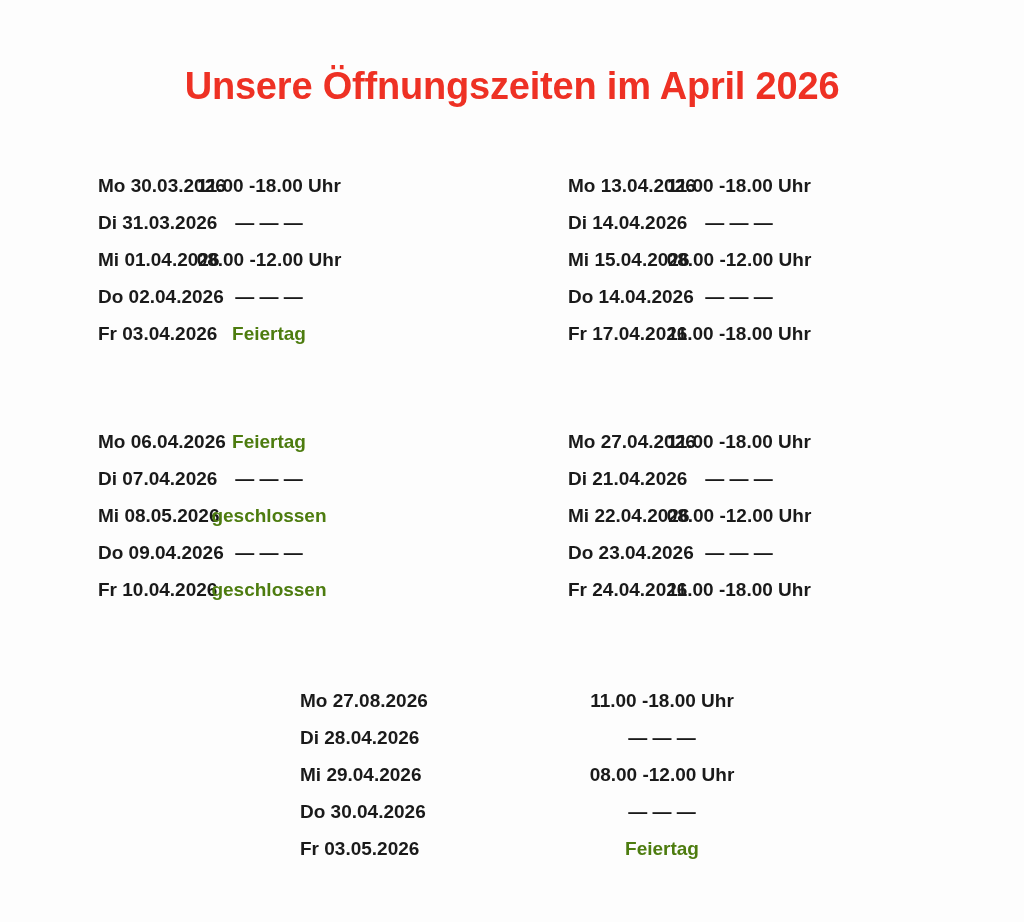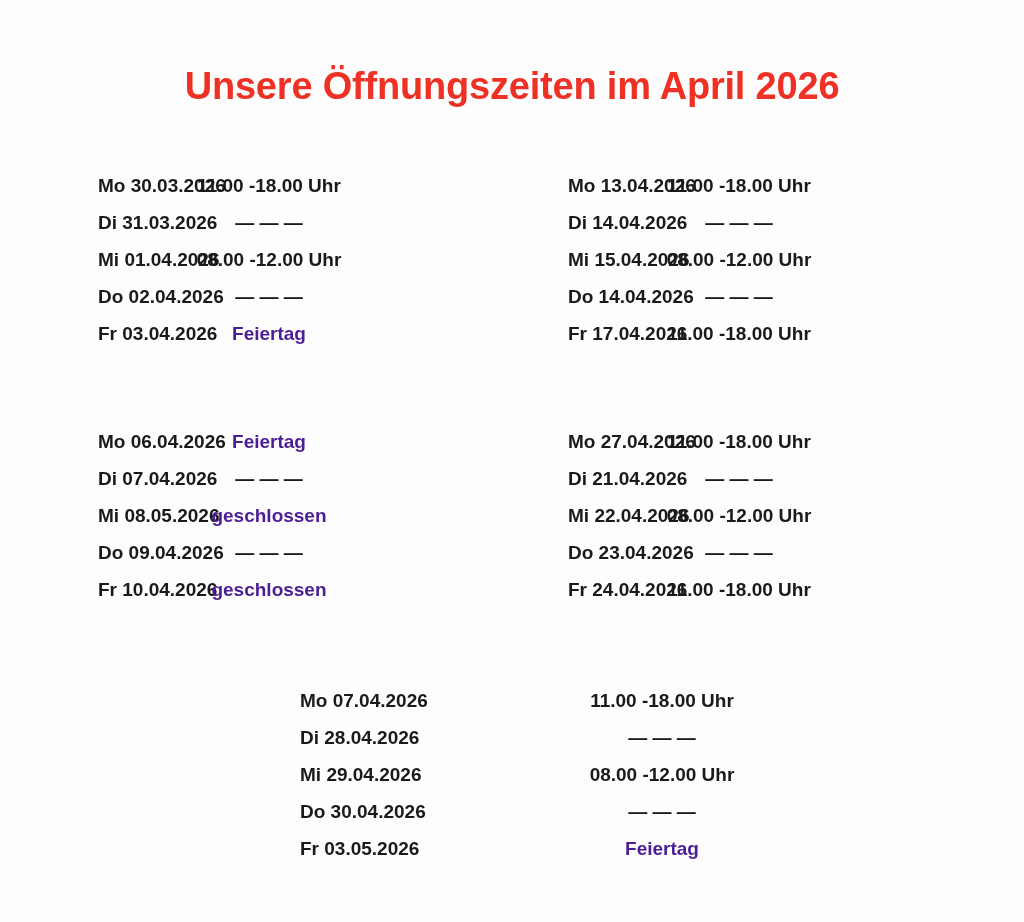--- a/index.html
+++ b/index.html
@@ -74,21 +74,21 @@
     margin-left: -210px;
   }
 
   .block-wide .cell-hours {
     left: 362px;
     width: 420px;
     margin-left: -210px;
   }
 
   .accent {
-    color: #4c1d95;
+    color: #4d7c0f;
   }
 
   
   #block-w1 { left: 98px;  top: 167px; }
   #block-w2 { left: 568px; top: 167px; }
   #block-w3 { left: 98px;  top: 423px; }
   #block-w4 { left: 568px; top: 423px; }
   #block-w5 { left: 300px; top: 682px; }
 </style>
 </head>
@@ -185,21 +185,21 @@
         <span class="cell-hours">— — —</span>
       </div>
       <div class="week-row">
         <span class="cell-date">Fr 24.04.2026</span>
         <span class="cell-hours">11.00 -18.00 Uhr</span>
       </div>
     </div>
 
   <div class="week-block block-wide" id="block-w5">
       <div class="week-row">
-        <span class="cell-date">Mo 07.04.2026</span>
+        <span class="cell-date">Mo 27.08.2026</span>
         <span class="cell-hours">11.00 -18.00 Uhr</span>
       </div>
       <div class="week-row">
         <span class="cell-date">Di 28.04.2026</span>
         <span class="cell-hours">— — —</span>
       </div>
       <div class="week-row">
         <span class="cell-date">Mi 29.04.2026</span>
         <span class="cell-hours">08.00 -12.00 Uhr</span>
       </div>

